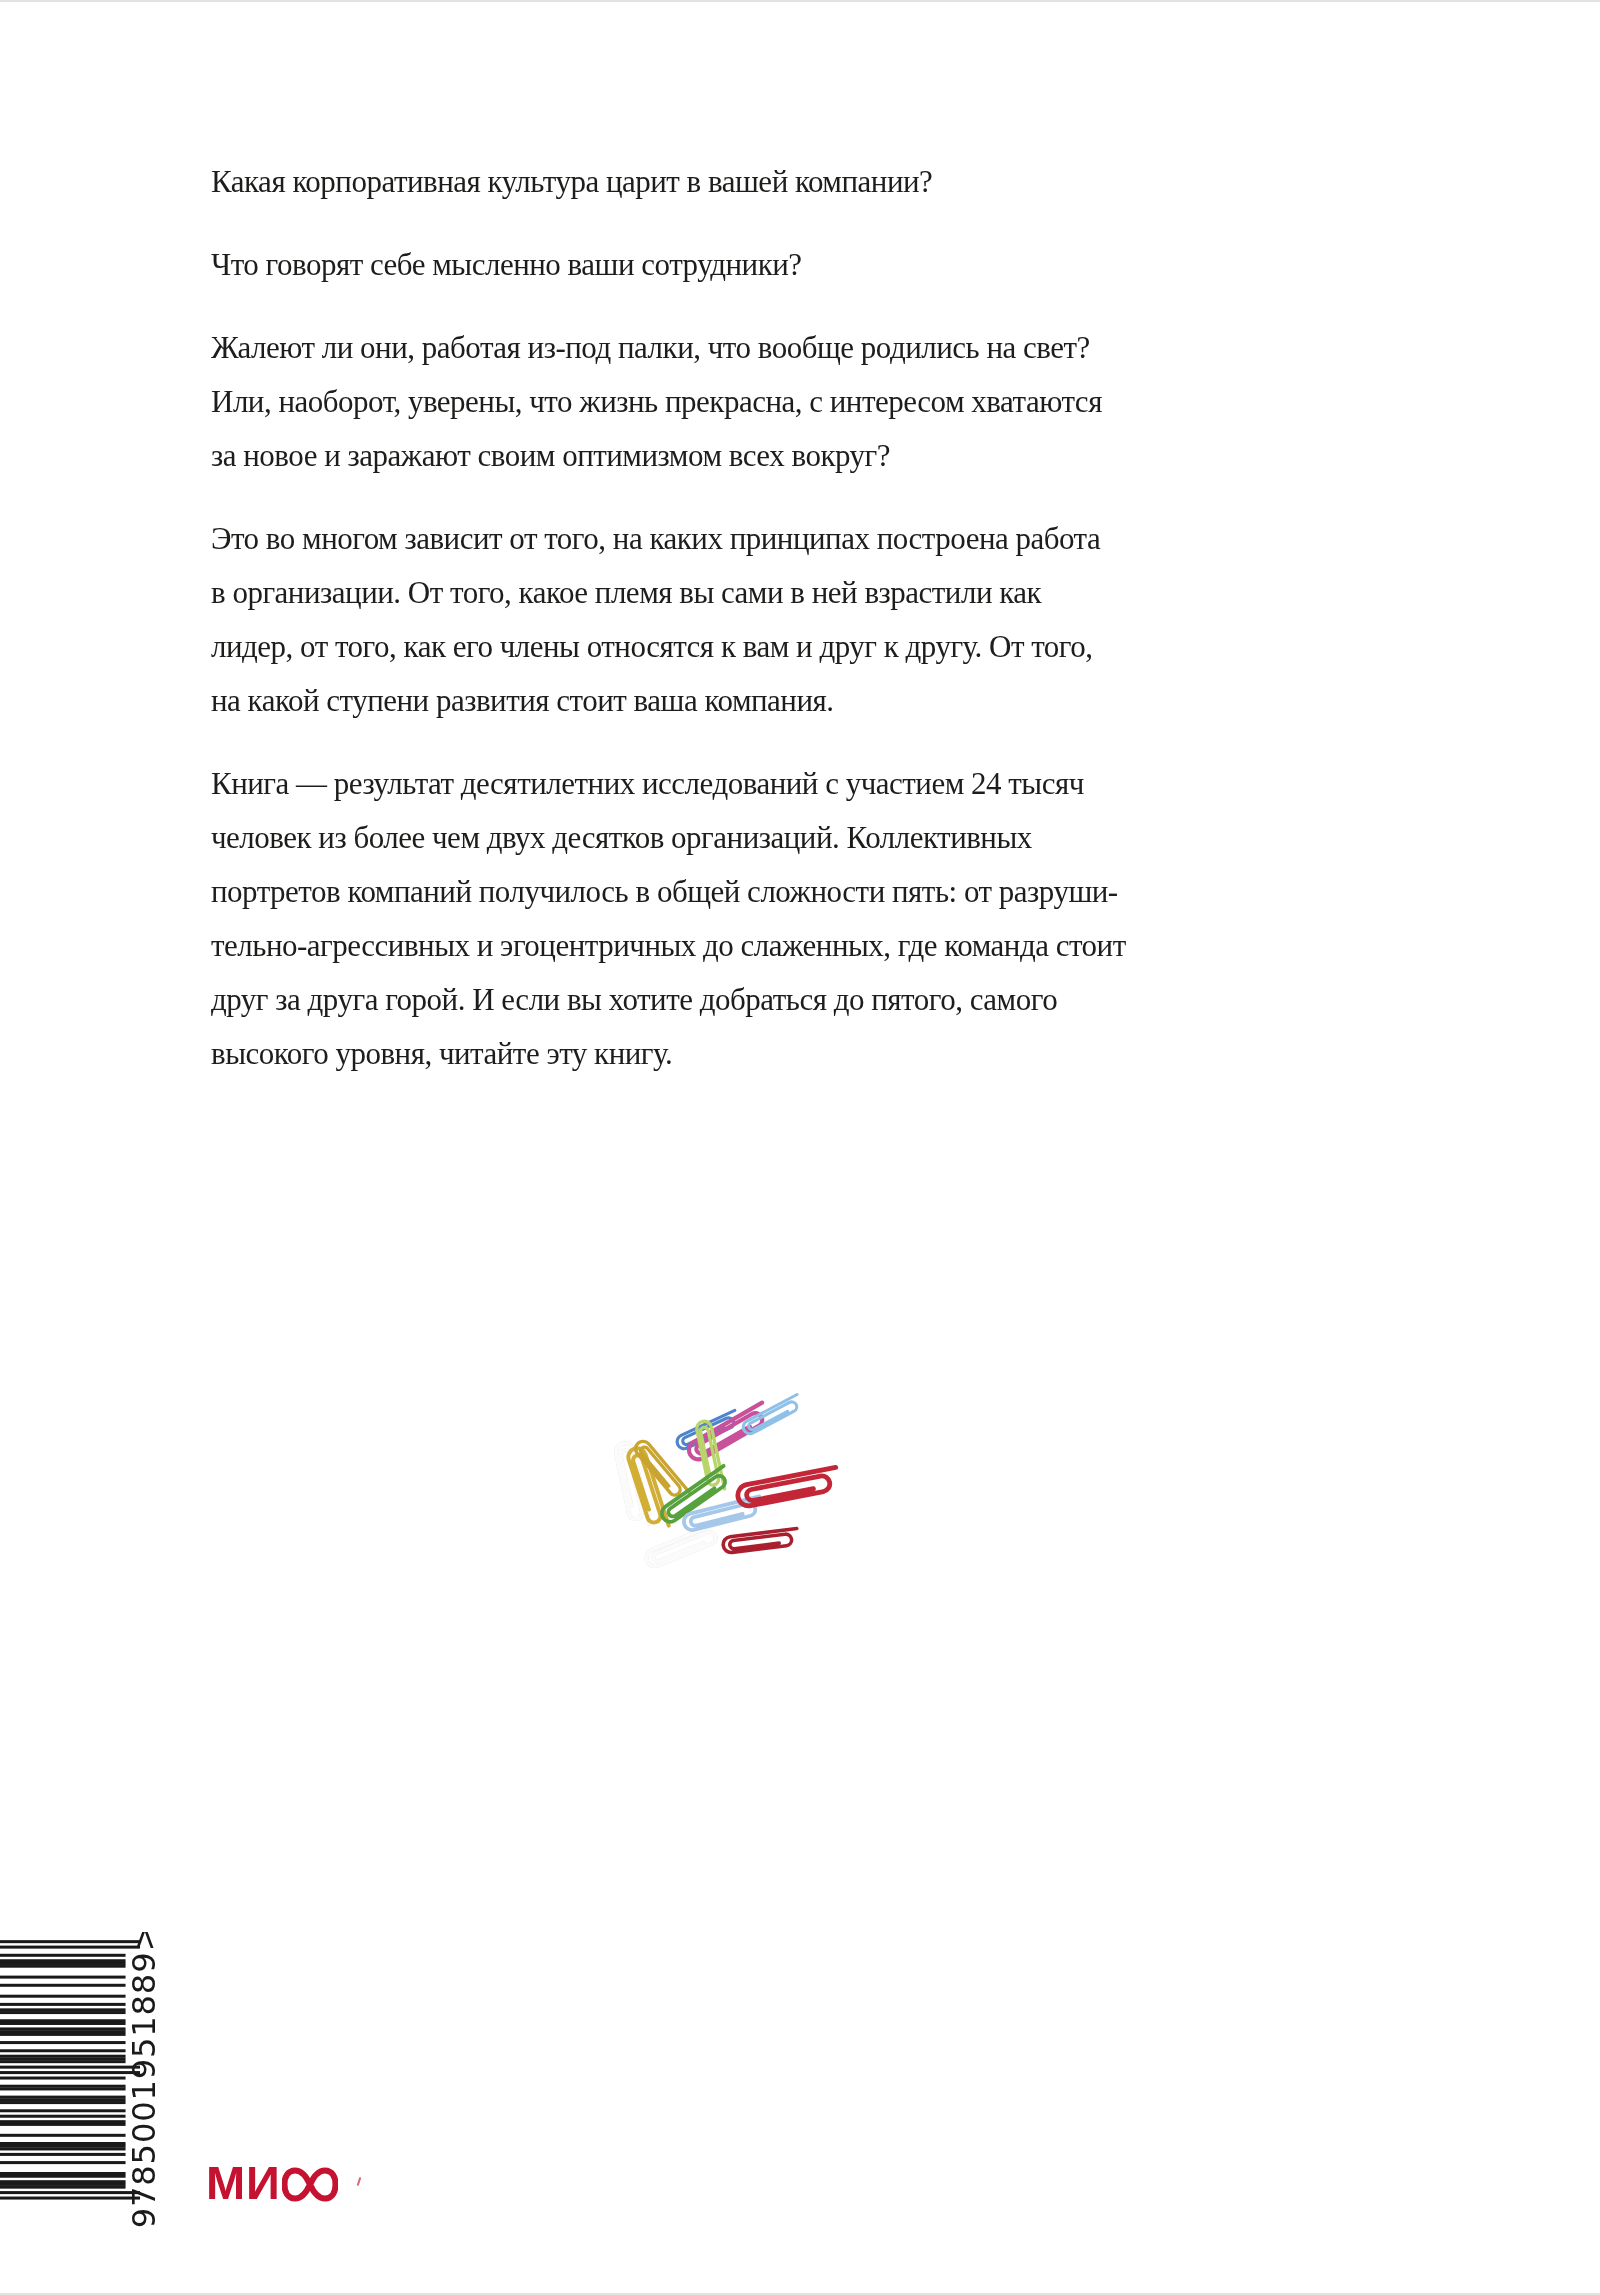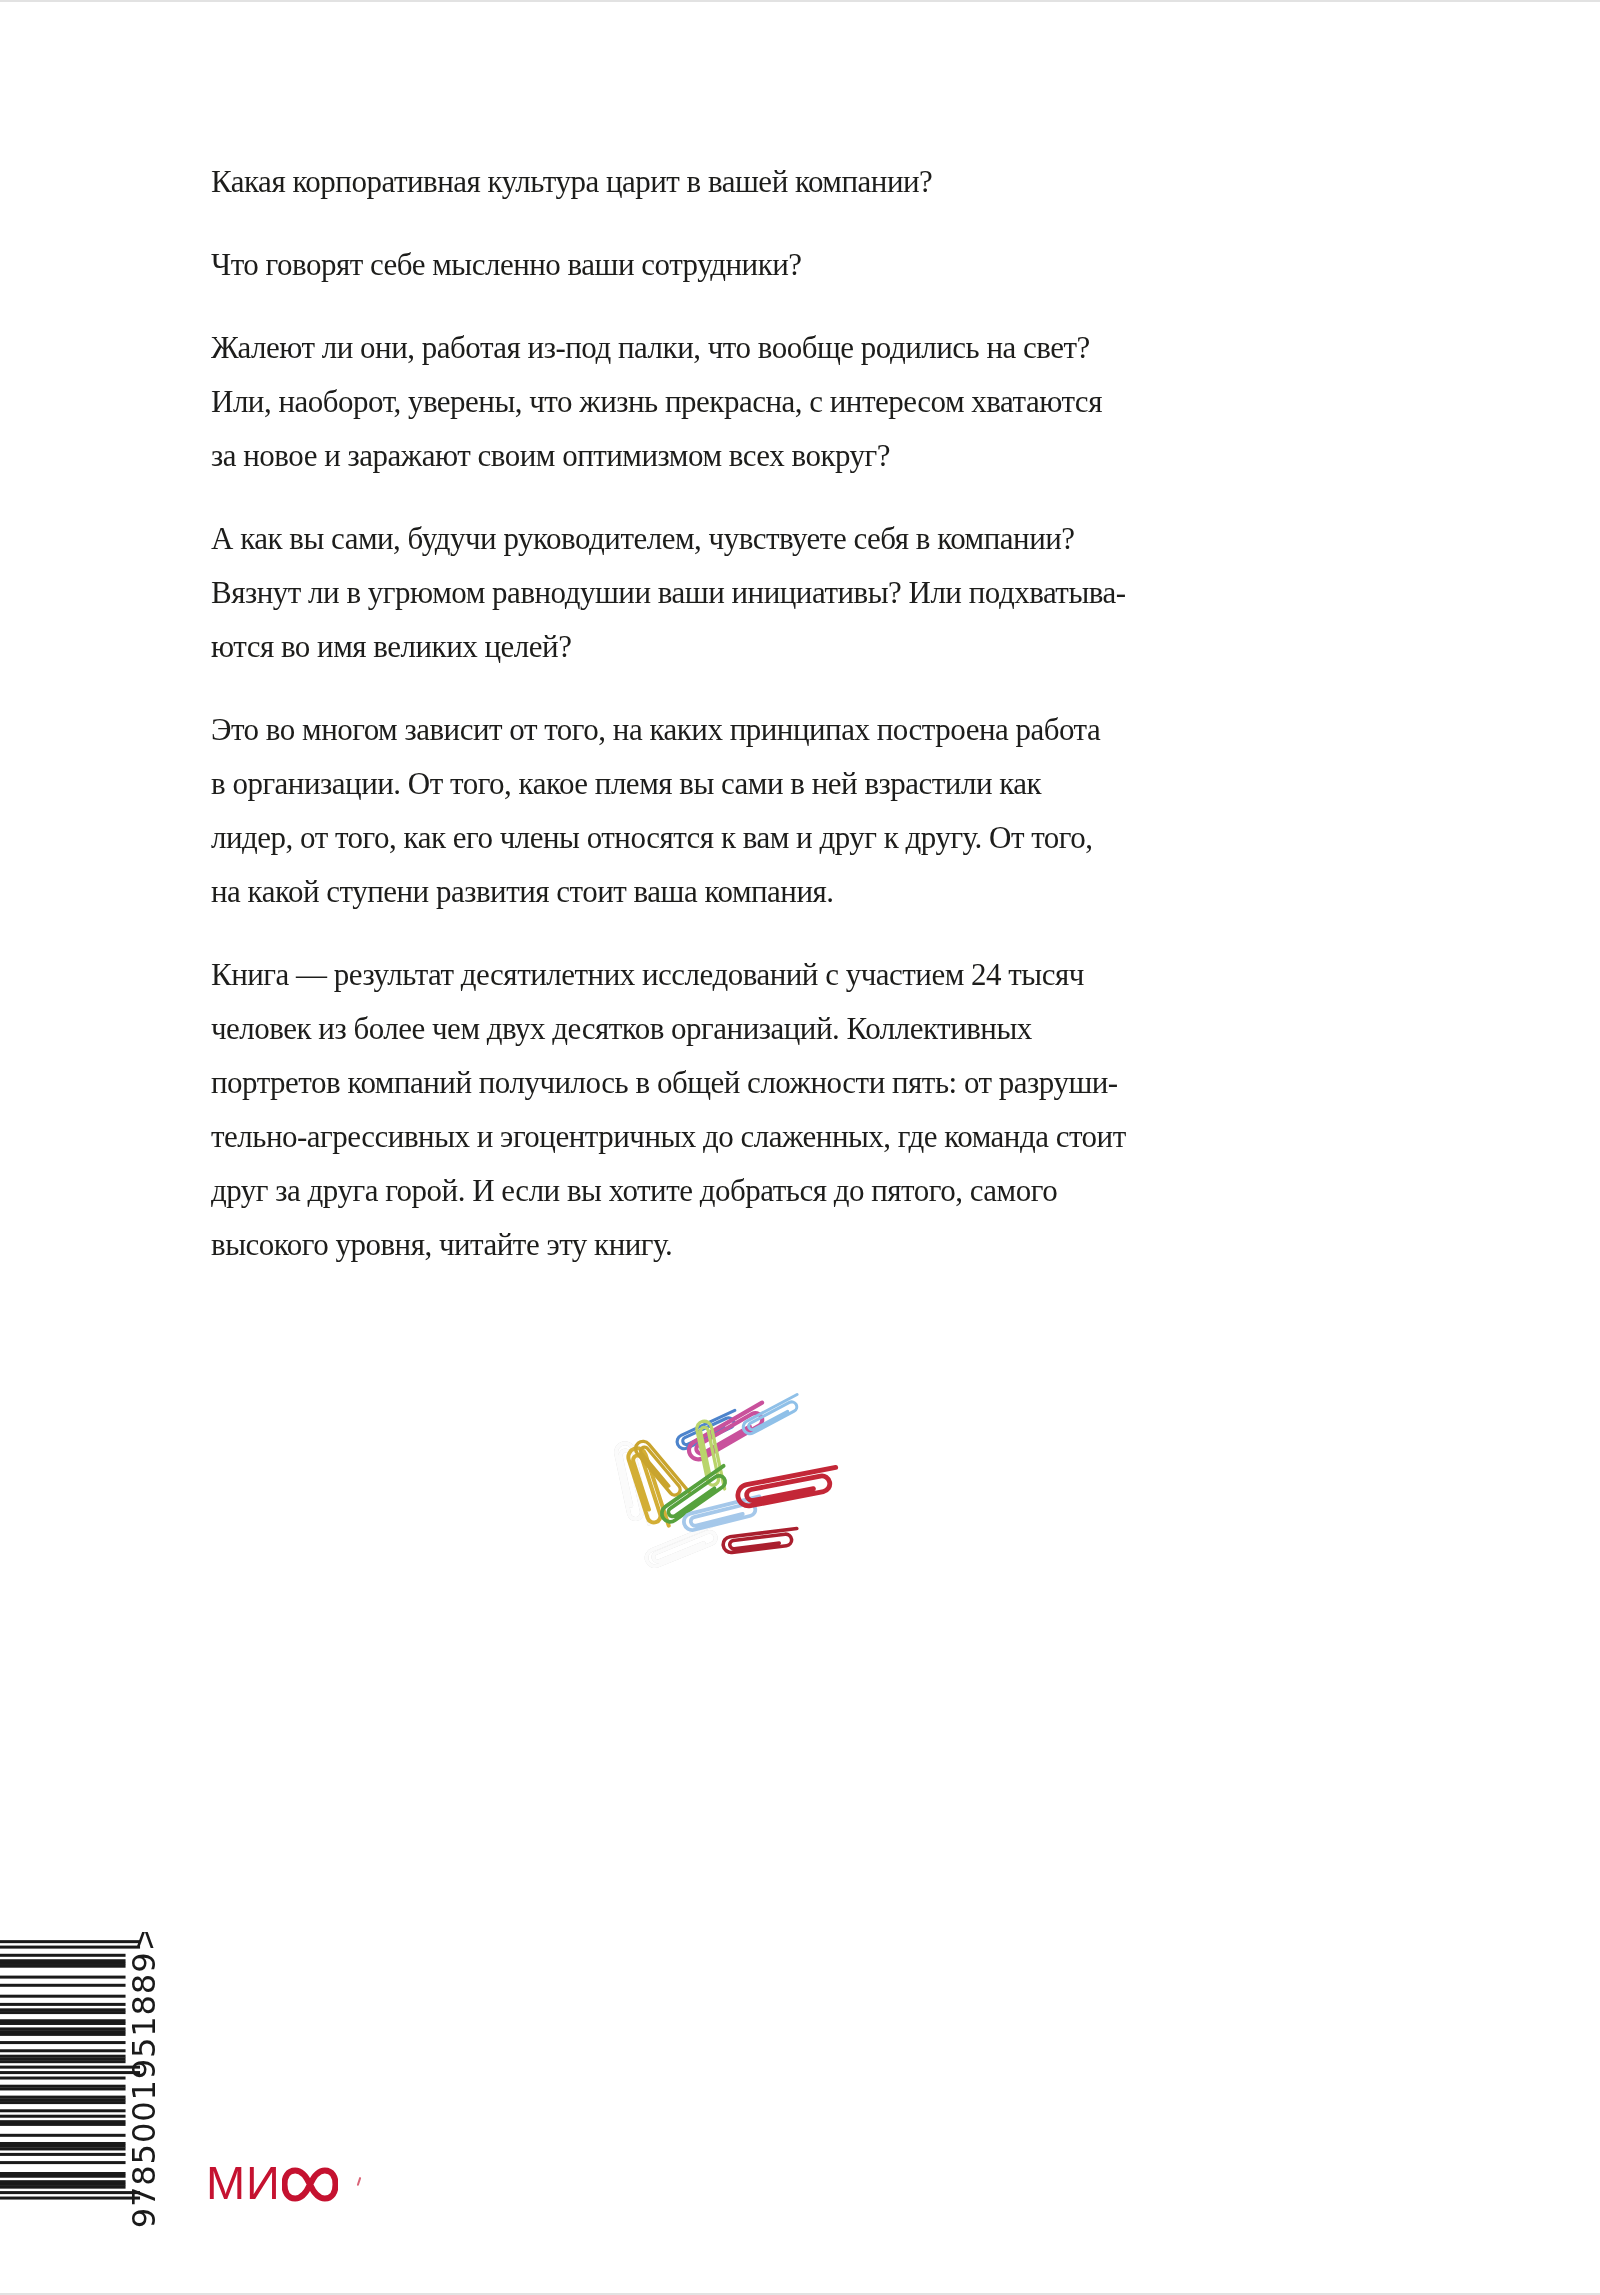--- a/index.html
+++ b/index.html
@@ -69,21 +69,21 @@
   .mif-logo {
     position: absolute;
     left: 206px;
     top: 2162px;
     height: 42px;
     display: flex;
     align-items: center;
   }
   .mif-letters {
     font-size: 47px;
-    font-weight: 400;
+    font-weight: 700;
     letter-spacing: 0.8px;
     line-height: 42px;
   }
   .mif-infinity { width: 56px; height: 39px; margin-left: 1.6px; margin-top: 3.2px; }
   .mif-infinity path { fill: none; }
 
   .red-speck {
     position: absolute;
     left: 358px;
     top: 2177px;
@@ -99,23 +99,20 @@
 
 <div class="page-edge top"></div>
 <div class="page-edge bottom"></div>
 
 <div class="annotation" style="color: rgb(29, 29, 27);">
   <p>Какая корпоративная культура царит в вашей компании?</p>
   <p>Что говорят себе мысленно ваши сотрудники?</p>
   <p>Жалеют ли они, работая из-под палки, что вообще родились на свет?
 Или, наоборот, уверены, что жизнь прекрасна, с интересом хватаются
 за новое и заражают своим оптимизмом всех вокруг?</p>
-  <p>А как вы сами, будучи руководителем, чувствуете себя в компании?
-Вязнут ли в угрюмом равнодушии ваши инициативы? Или подхватыва-
-ются во имя великих целей?</p>
   <p>Это во многом зависит от того, на каких принципах построена работа
 в организации. От того, какое племя вы сами в ней взрастили как
 лидер, от того, как его члены относятся к вам и друг к другу. От того,
 на какой ступени развития стоит ваша компания.</p>
   <p>Книга — результат десятилетних исследований с участием 24 тысяч
 человек из более чем двух десятков организаций. Коллективных
 портретов компаний получилось в общей сложности пять: от разруши-
 тельно-агрессивных и эгоцентричных до слаженных, где команда стоит
 друг за друга горой. И если вы хотите добраться до пятого, самого
 высокого уровня, читайте эту книгу.</p>

